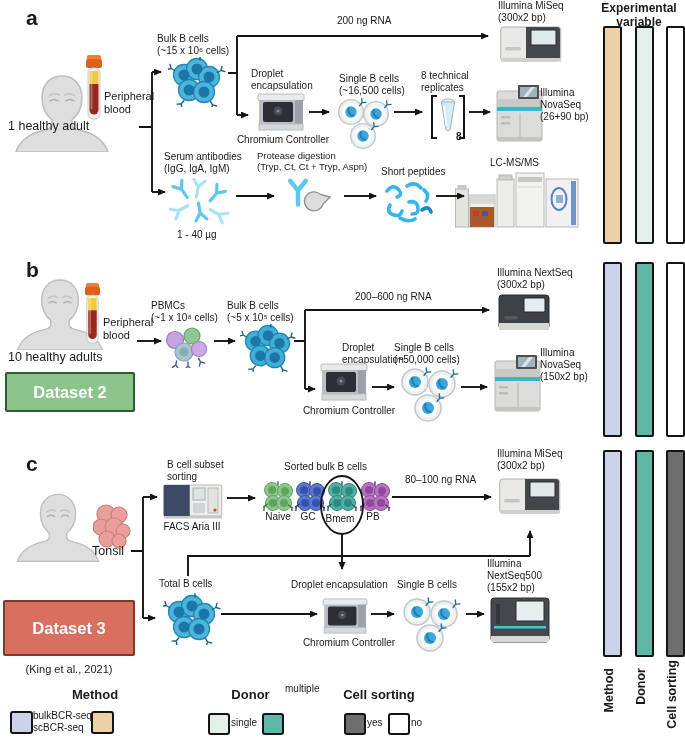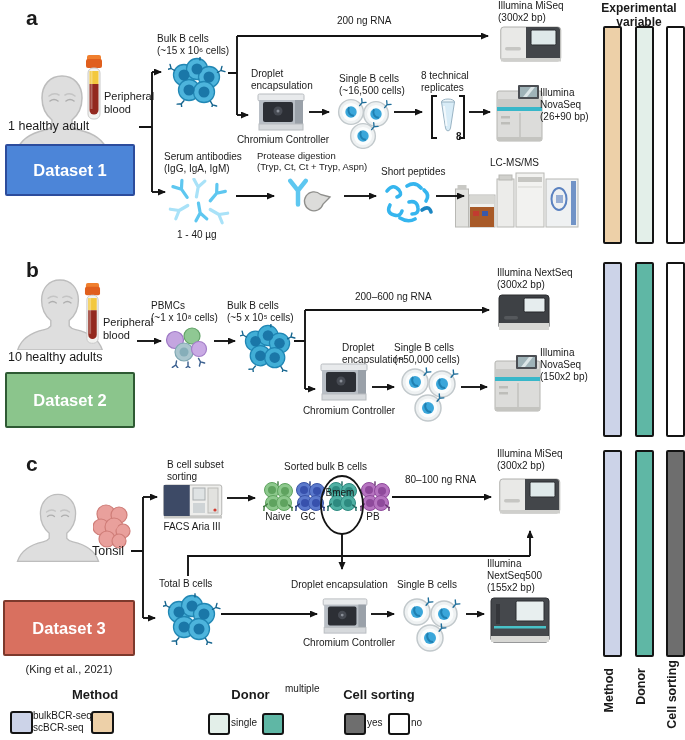--- a/index.html
+++ b/index.html
@@ -82,21 +82,20 @@
         </g>
     </defs>
     <use href="#person"></use>
   </svg>
   <svg class="icon" style="left:85px;top:55px" width="18" height="68" viewBox="0 0 18 68">
       <use href="#tube"></use>
     </svg>
   <div class="lbl md" style="left:104px;top:90px">Peripheral
 blood</div>
   <div class="subject" style="left:8px;top:119px">1 healthy adult</div>
-  <div class="dataset" style="left: 5px; top: 144px; width: 130px; height: 52px; background-color: rgb(76, 133, 216); border-color: rgb(44, 76, 156);">Dataset 1</div>
 
   <div class="lbl" style="left:157px;top:33px">Bulk B cells
 (~15 x 10⁶ cells)</div>
   <svg class="icon" style="left:168px;top:57px" width="58" height="50" viewBox="0 0 58 50">
     <g transform="translate(28,26)">
       <use href="#quint" fill="#4db4dc" stroke="#2187b4" stroke-width="1.3"></use>
       <use href="#quintn" fill="#1a77a8"></use>
       <use href="#recY" stroke="#14648e" transform="translate(4,-26) rotate(0)"></use>
       <use href="#recY" stroke="#14648e" transform="translate(24,-12) rotate(60)"></use>
       <use href="#recY" stroke="#14648e" transform="translate(-24,-14) rotate(-60)"></use>
@@ -239,21 +238,21 @@
   <div class="panel-letter" style="left:26px;top:258px">b</div>
   <svg class="icon" style="left:14px;top:278px" width="92" height="72" viewBox="0 0 100 78">
       <use href="#person"></use>
     </svg>
   <svg class="icon" style="left:84px;top:283px" width="17" height="64" viewBox="0 0 18 68">
       <use href="#tube"></use>
     </svg>
   <div class="lbl md" style="left:103px;top:316px">Peripheral
 blood</div>
   <div class="subject" style="left:8px;top:350px">10 healthy adults</div>
-  <div class="dataset" style="left: 5px; top: 372px; width: 130px; height: 56px; background-color: rgb(139, 197, 140); border-color: rgb(46, 90, 51);">Dataset 2</div>
+  <div class="dataset" style="left: 5px; top: 372px; width: 130px; height: 40px; background-color: rgb(139, 197, 140); border-color: rgb(46, 90, 51);">Dataset 2</div>
 
   <div class="lbl" style="left:151px;top:300px">PBMCs
 (~1 x 10⁸ cells)</div>
   <svg class="icon" style="left:160px;top:326px" width="52" height="42" viewBox="0 0 52 42">
     <g transform="translate(26,19)">
       <circle cx="-11" cy="-5" r="8.5" fill="#c4a5e0" stroke="#9d77c4" stroke-width="1.2"></circle>
       <circle cx="6" cy="-9" r="8" fill="#8fc893" stroke="#63a368" stroke-width="1.2"></circle>
       <circle cx="-2" cy="7" r="9" fill="#aac6ce" stroke="#7fa7b2" stroke-width="1.2"></circle>
         <circle cx="-2" cy="7" r="4.5" fill="#86aeb9"></circle>
       <circle cx="13" cy="4" r="7.5" fill="#c9aae4" stroke="#a37fc8" stroke-width="1.2"></circle>
@@ -375,21 +374,21 @@
     <g transform="translate(15,15)">
         <use href="#quad" fill="#b674c0" stroke="#8f4a9c" stroke-width="1"></use>
         <use href="#quadn" fill="#8f4a9c"></use>
     <use href="#recY" stroke="#66346f" transform="translate(0,-14)"></use>
         <use href="#recY" stroke="#66346f" transform="translate(-13,10) rotate(-130)"></use>
         <use href="#recY" stroke="#66346f" transform="translate(13,11) rotate(130)"></use>
       </g>
   </svg>
   <div class="lbl ctr" style="left:260px;top:511px;width:36px">Naive</div>
   <div class="lbl ctr" style="left:296px;top:511px;width:24px">GC</div>
-  <div class="lbl ctr" style="left:323px;top:487px;width:34px">Bmem</div>
+  <div class="lbl ctr" style="left:323px;top:513px;width:34px">Bmem</div>
   <div class="lbl ctr" style="left:360px;top:511px;width:26px">PB</div>
 
   <div class="lbl" style="left:405px;top:474px">80–100 ng RNA</div>
   <div class="lbl" style="left:497px;top:448px">Illumina MiSeq
 (300x2 bp)</div>
   <svg class="icon" style="left:499px;top:476px" width="62" height="40" viewBox="0 0 62 40">
       <use href="#miseq"></use>
     </svg>
 
   <div class="lbl" style="left:159px;top:578px">Total B cells</div>

